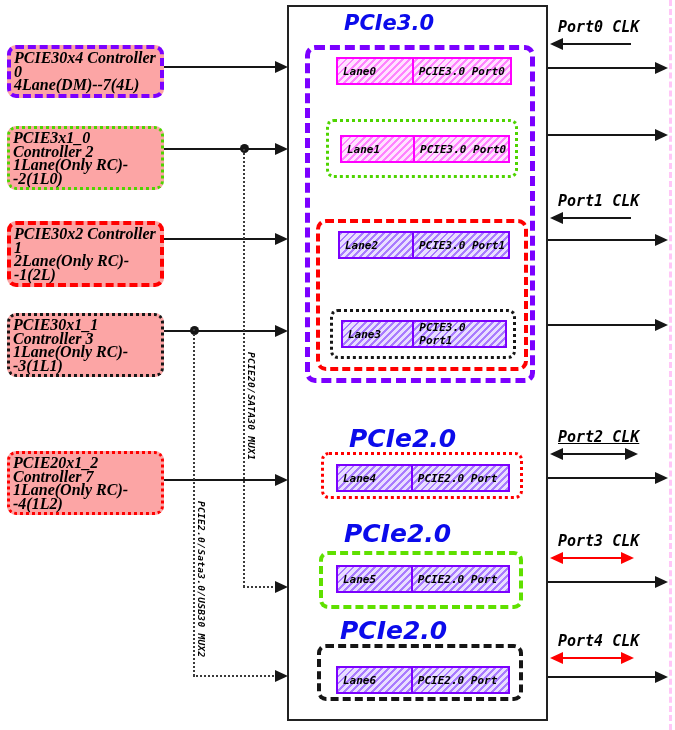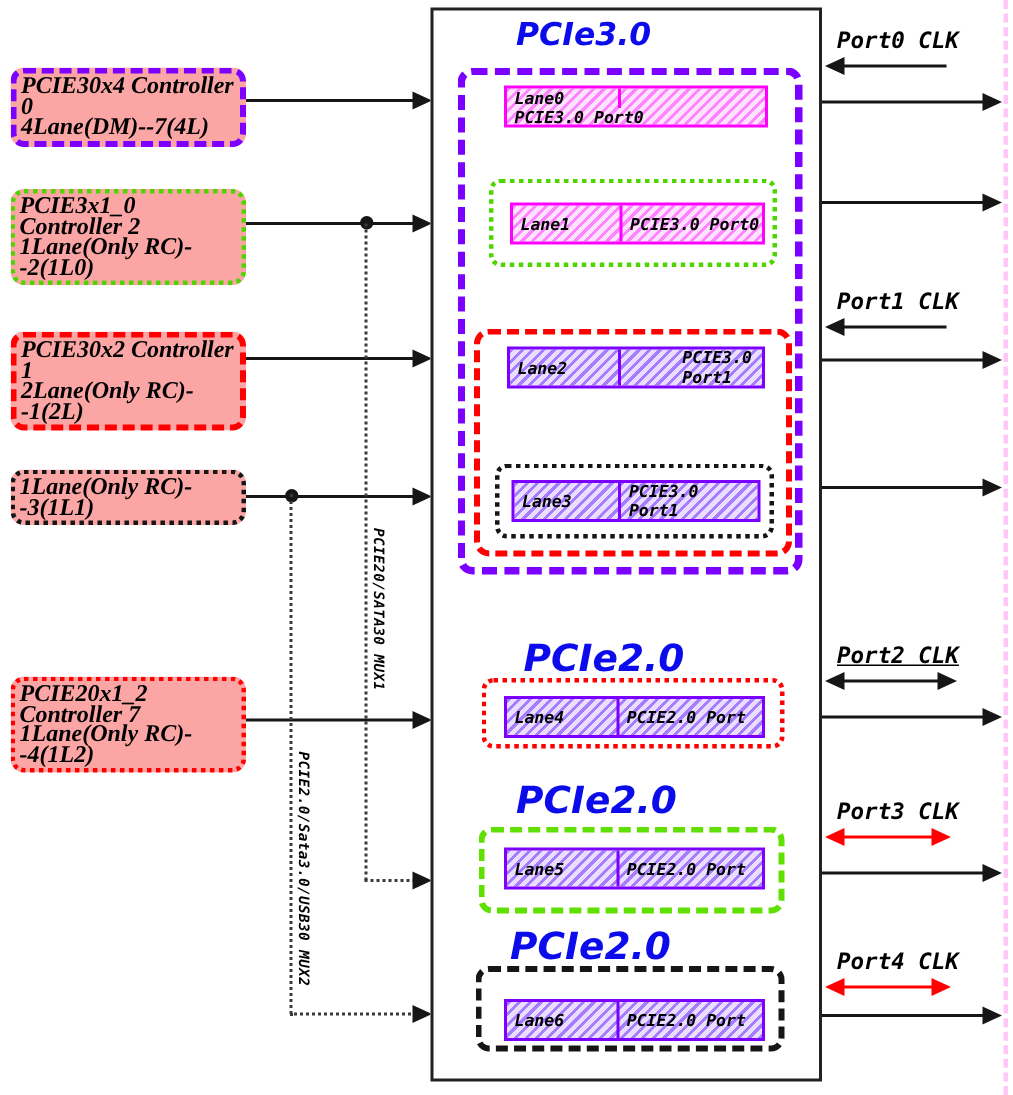--- a/index.html
+++ b/index.html
@@ -77,20 +77,21 @@
   </div>
   <div class="ctrl b-dot-green" style="top:126px;">
     <div>PCIE3x1_0 Controller 2</div>
     <div>1Lane(Only RC)--2(1L0)</div>
   </div>
   <div class="ctrl b-dash-red" style="top:221px;">
     <div>PCIE30x2 Controller 1</div>
     <div>2Lane(Only RC)--1(2L)</div>
   </div>
   <div class="ctrl b-dot-black" style="top:313px;">
+    <div>PCIE30x1_1 Controller 3</div>
     <div>1Lane(Only RC)--3(1L1)</div>
   </div>
   <div class="ctrl b-dot-red" style="top:451px;">
     <div>PCIE20x1_2 Controller 7</div>
     <div>1Lane(Only RC)--4(1L2)</div>
   </div>
 
   <div class="ln" style="left:164px;top:66px;width:113px;"></div>
   <div class="tri-r" style="left:275px;top:61px;"></div>
 
@@ -117,33 +118,33 @@
   <div class="hdots" style="left:193px;top:675px;width:84px;"></div>
   <div class="tri-r" style="left:275px;top:670px;"></div>
   <div class="mux" style="left:196px;top:501px;">PCIE2.0/Sata3.0/USB30 MUX2</div>
 
   <div class="mainbox"></div>
 
   <div class="title t-big" style="left:344px;top:11px;">PCIe3.0</div>
 
   <div class="grpbox gb-purple" style="left:305px;top:45px;width:230px;height:338px;"></div>
 
-  <div class="lane lane-m" style="left:336px;top:57px;width:176px;flex-direction:column;">
+  <div class="lane lane-m" style="left:336px;top:57px;width:176px;">
     <div class="cell c1">Lane0</div>
     <div class="cell c2">PCIE3.0 Port0</div>
   </div>
 
   <div class="grpbox gb-greendot" style="left:326px;top:119px;width:192px;height:59px;"></div>
   <div class="lane lane-m" style="left:340px;top:135px;width:170px;">
     <div class="cell c1">Lane1</div>
     <div class="cell c2">PCIE3.0 Port0</div>
   </div>
 
   <div class="grpbox gb-reddash" style="left:316px;top:219px;width:212px;height:152px;"></div>
-  <div class="lane lane-p" style="left:338px;top:231px;width:172px;gap:36px;">
+  <div class="lane lane-p" style="left:338px;top:231px;width:172px;">
     <div class="cell c1">Lane2</div>
     <div class="cell c2">PCIE3.0 Port1</div>
   </div>
   <div class="grpbox gb-blackdot" style="left:330px;top:309px;width:186px;height:50px;"></div>
   <div class="lane lane-p" style="left:341px;top:320px;width:166px;">
     <div class="cell c1">Lane3</div>
     <div class="cell c2">PCIE3.0 Port1</div>
   </div>
 
   <div class="title t-mid" style="left:349px;top:424px;">PCIe2.0</div>

